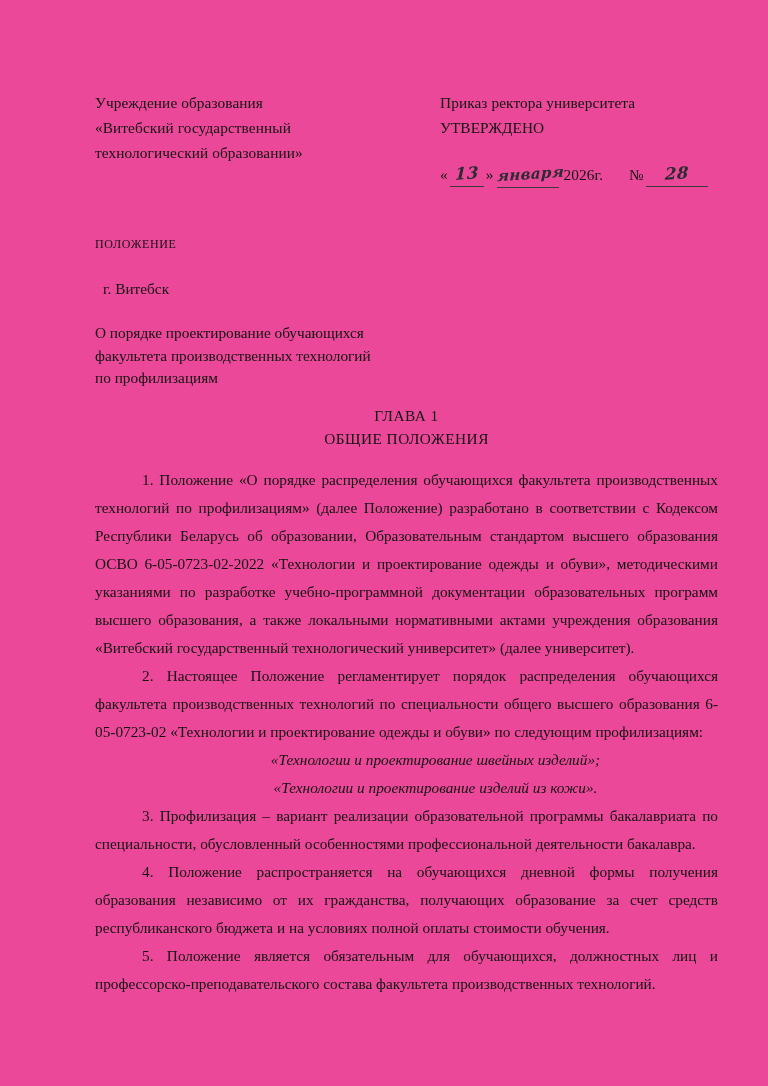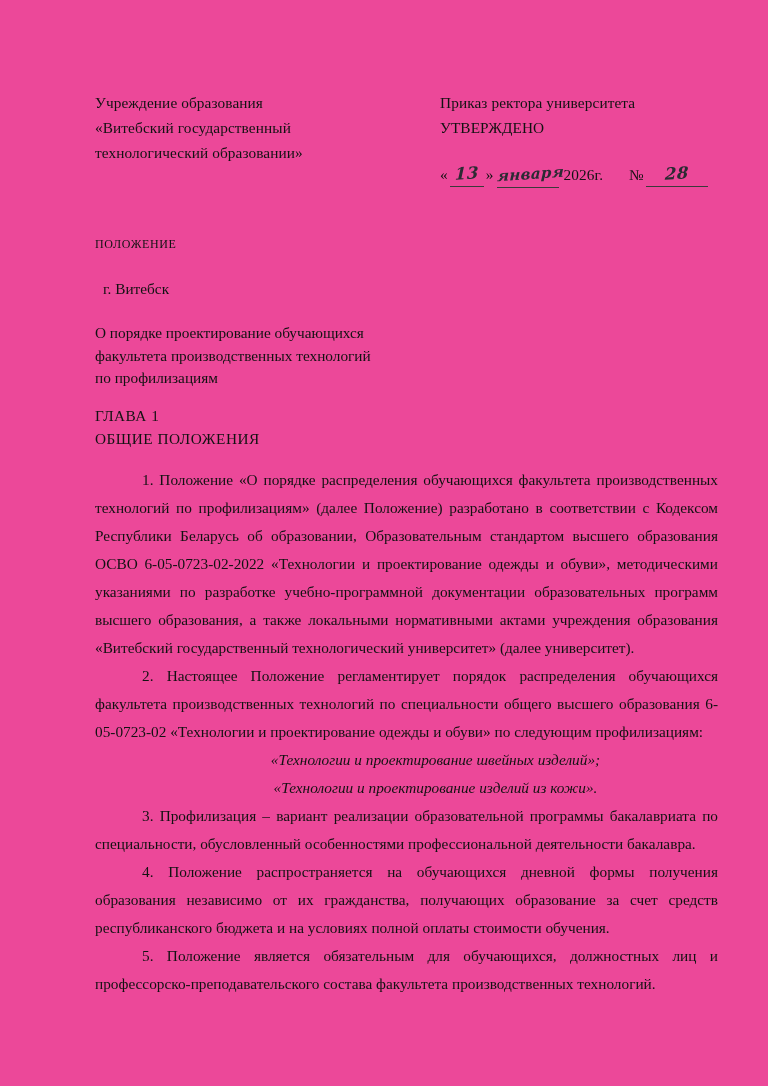--- a/index.html
+++ b/index.html
@@ -123,21 +123,21 @@
     line-height: 22.5px;
   }
   .doc-subject div { white-space: nowrap; }
 
   
   .chapter {
     position: absolute;
     left: 95px;
     top: 404px;
     width: 623px;
-    text-align: left;
+    text-align: center;
     font-size: 15.3px;
     line-height: 23px;
     letter-spacing: 0.5px;
   }
 
   
   .body-text {
     position: absolute;
     left: 95px;
     top: 466px;

